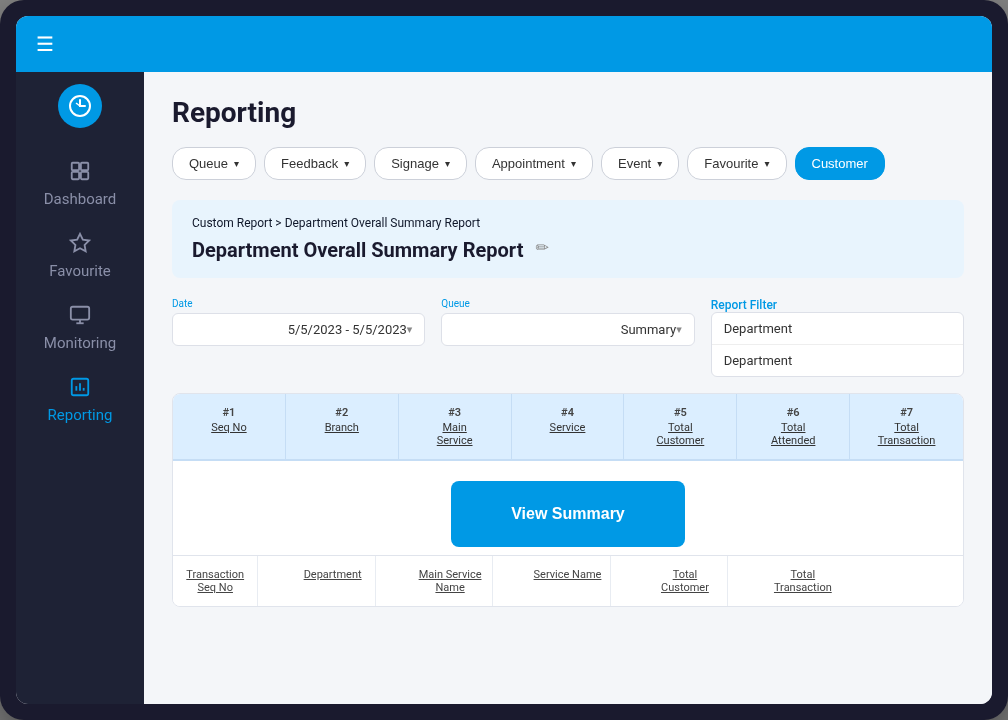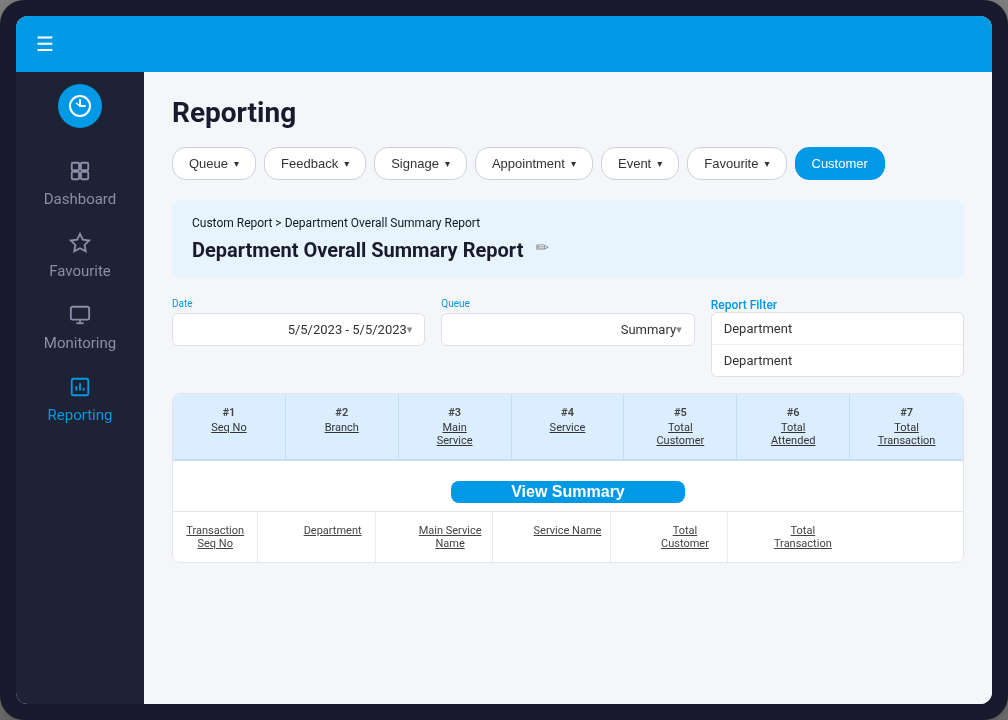--- a/index.html
+++ b/index.html
@@ -320,21 +320,21 @@
     }
 
     
     .view-summary-container {
       display: flex;
       justify-content: center;
       padding: 20px 0 8px 0;
     }
 
     .view-summary-btn {
-      padding: 2px 60px;
+      padding: 24px 60px;
       background: #0099e5;
       color: white;
       border: none;
       border-radius: 8px;
       font-size: 16px;
       font-weight: 600;
       cursor: pointer;
     }
   </style>
 </head>

